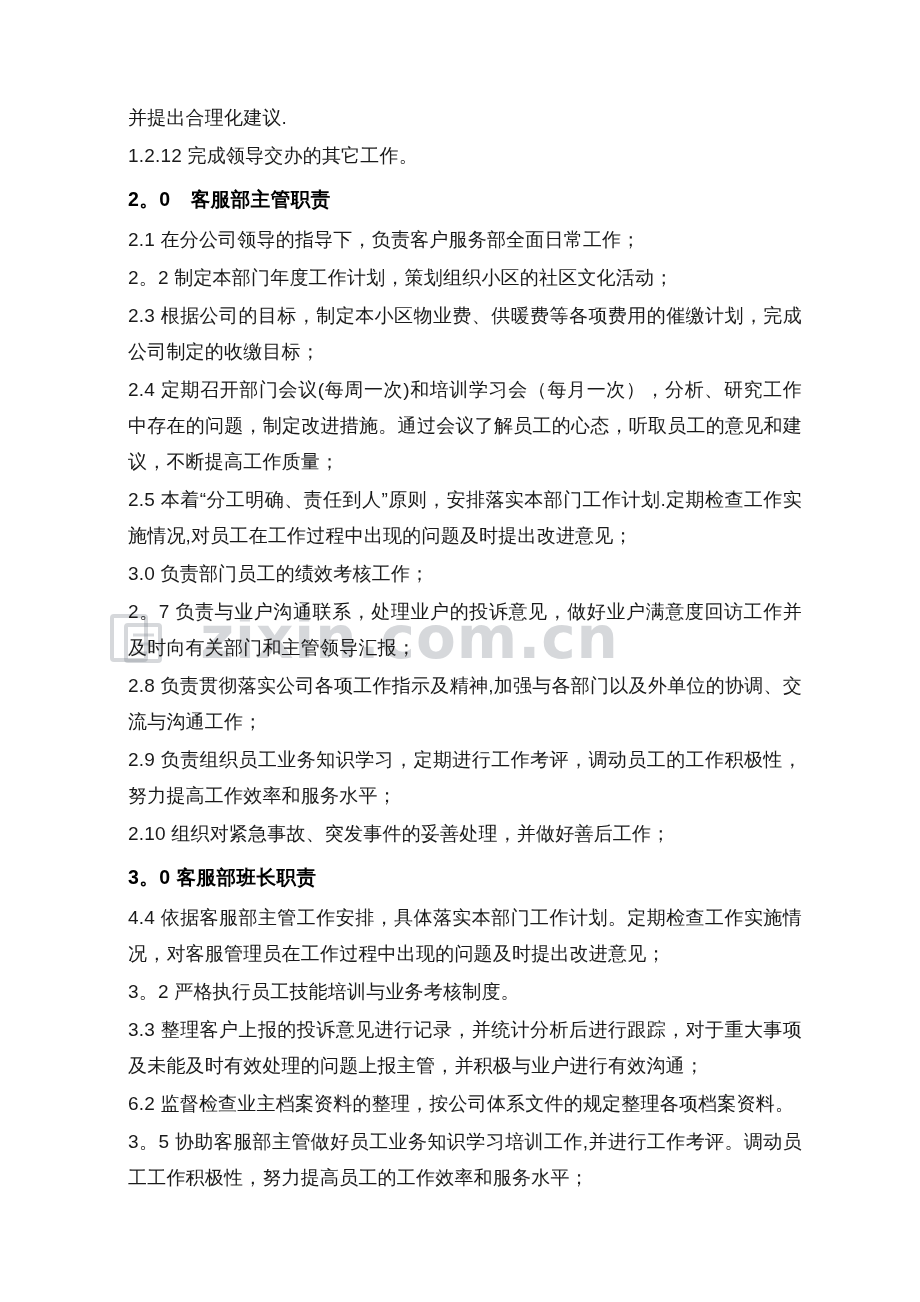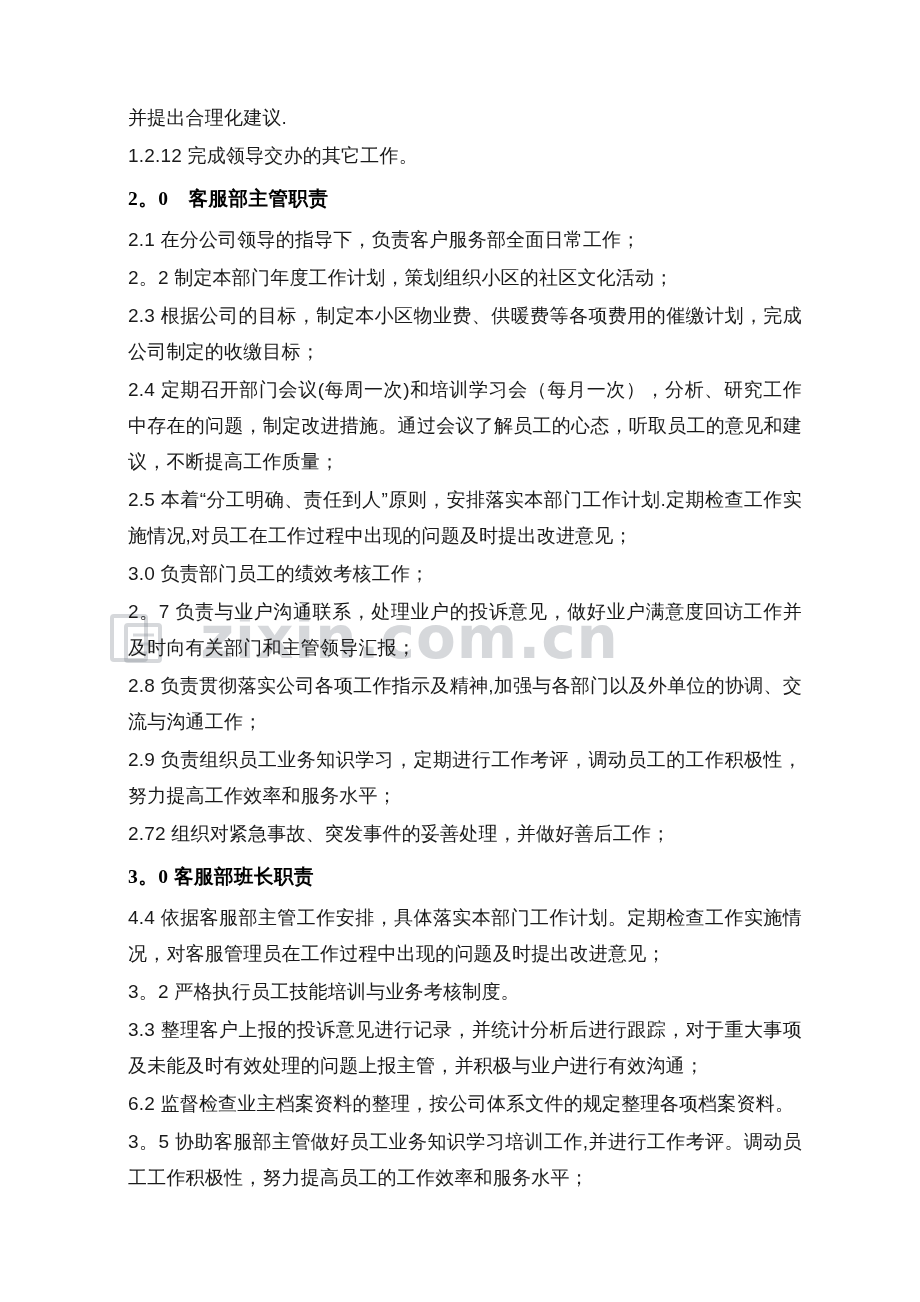--- a/index.html
+++ b/index.html
@@ -34,21 +34,21 @@
     text-justify: inter-ideograph;
     font-family: Liberation Sans, sans-serif;
     letter-spacing: 0.2px;
   }
   p.heading {
     margin: 6px 0 4px 0;
     font-size: 19.5px;
     line-height: 38px;
     font-weight: bold;
     color: #000000;
-    font-family: Liberation Serif, serif;
+    font-family: Liberation Sans, sans-serif;
     letter-spacing: 0.5px;
   }
   p.first {
     margin-top: 0;
   }
   .watermark {
     position: absolute;
     left: 0;
     top: 600px;
     width: 728px;
@@ -103,21 +103,21 @@
       <p class="para heading">2。0　客服部主管职责</p>
       <p class="para">2.1 在分公司领导的指导下，负责客户服务部全面日常工作；</p>
       <p class="para">2。2 制定本部门年度工作计划，策划组织小区的社区文化活动；</p>
       <p class="para">2.3 根据公司的目标，制定本小区物业费、供暖费等各项费用的催缴计划，完成公司制定的收缴目标；</p>
       <p class="para">2.4 定期召开部门会议(每周一次)和培训学习会（每月一次），分析、研究工作中存在的问题，制定改进措施。通过会议了解员工的心态，听取员工的意见和建议，不断提高工作质量；</p>
       <p class="para">2.5 本着“分工明确、责任到人”原则，安排落实本部门工作计划.定期检查工作实施情况,对员工在工作过程中出现的问题及时提出改进意见；</p>
       <p class="para">3.0 负责部门员工的绩效考核工作；</p>
       <p class="para">2。7 负责与业户沟通联系，处理业户的投诉意见，做好业户满意度回访工作并及时向有关部门和主管领导汇报；</p>
       <p class="para">2.8 负责贯彻落实公司各项工作指示及精神,加强与各部门以及外单位的协调、交流与沟通工作；</p>
       <p class="para">2.9 负责组织员工业务知识学习，定期进行工作考评，调动员工的工作积极性，努力提高工作效率和服务水平；</p>
-      <p class="para">2.72 组织对紧急事故、突发事件的妥善处理，并做好善后工作；</p>
+      <p class="para">2.10 组织对紧急事故、突发事件的妥善处理，并做好善后工作；</p>
       <p class="para heading">3。0 客服部班长职责</p>
       <p class="para">4.4 依据客服部主管工作安排，具体落实本部门工作计划。定期检查工作实施情况，对客服管理员在工作过程中出现的问题及时提出改进意见；</p>
       <p class="para">3。2 严格执行员工技能培训与业务考核制度。</p>
       <p class="para">3.3 整理客户上报的投诉意见进行记录，并统计分析后进行跟踪，对于重大事项及未能及时有效处理的问题上报主管，并积极与业户进行有效沟通；</p>
       <p class="para">6.2 监督检查业主档案资料的整理，按公司体系文件的规定整理各项档案资料。</p>
       <p class="para">3。5 协助客服部主管做好员工业务知识学习培训工作,并进行工作考评。调动员工工作积极性，努力提高员工的工作效率和服务水平；</p>
     </div>
 
 </div>
 

